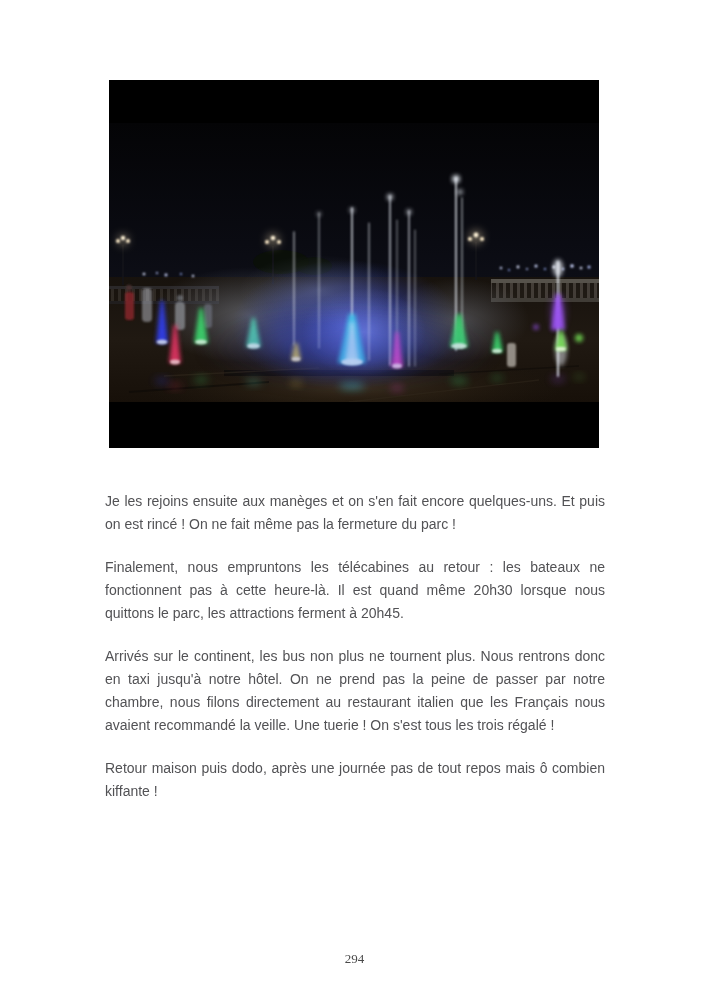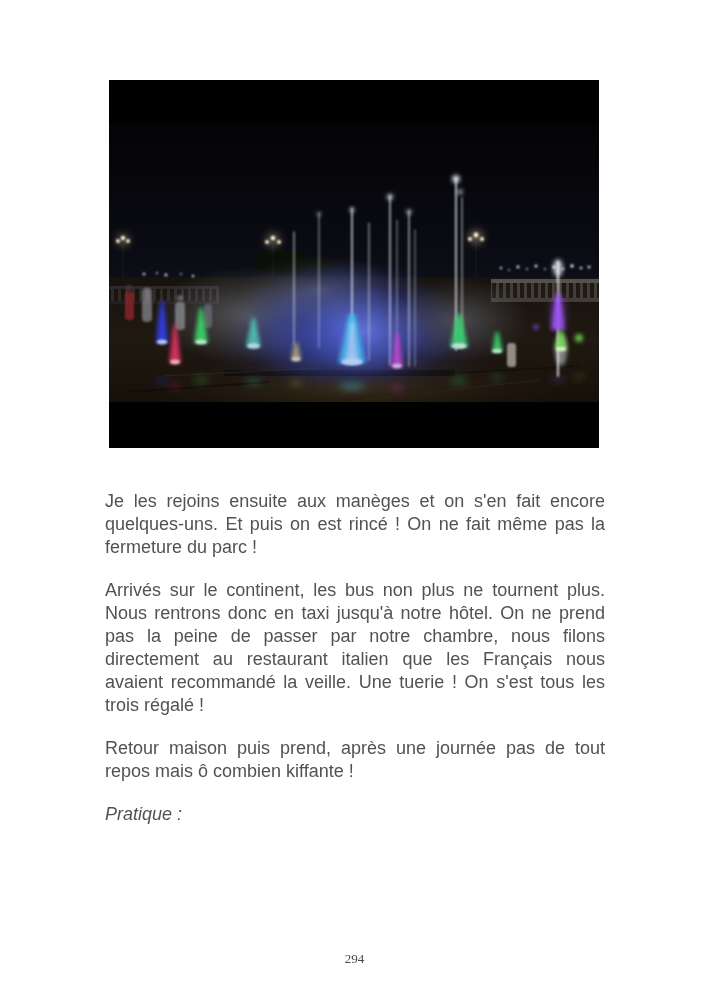--- a/index.html
+++ b/index.html
@@ -7,21 +7,21 @@
     position:relative; width:709px; height:992px; background:#ffffff;
     font-family:"Liberation Sans", sans-serif; overflow:hidden;
   }
   .photo-frame {
     position:absolute; left:109px; top:80px; width:490px; height:368px;
     background:#000;
   }
   .photo-frame svg { display:block; width:490px; height:368px; }
   .text-col {
     position:absolute; left:105px; top:490px; width:500px;
-    color:#525255; font-size:18px; line-height:23px;
+    color:#525255; font-size:14px; line-height:23px;
   }
   .text-col p {
     margin:0 0 20px 0; text-align:justify; text-justify:inter-word;
   }
   .text-col p.italic { font-style:italic; text-align:left; }
   .page-number {
     position:absolute; left:0; top:951px; width:709px; text-align:center;
     font-family:"Liberation Serif", serif; font-size:13px; color:#4a4a4a;
   }
 </style>
@@ -251,19 +251,19 @@
 
       <ellipse cx="240" cy="268" rx="150" ry="38" fill="url(#mistB)" opacity="0.5" filter="url(#b9)"></ellipse>
 
       <rect x="0" y="0" width="490" height="43" fill="#000000"></rect>
       <rect x="0" y="322" width="490" height="46" fill="#000000"></rect>
     </svg>
   </div>
 
   <div class="text-col">
     <p>Je les rejoins ensuite aux manèges et on s'en fait encore quelques-uns. Et puis on est rincé ! On ne fait même pas la fermeture du parc !</p>
+    <p>Finalement, nous empruntons les télécabines au retour : les bateaux ne fonctionnent pas à cette heure-là. Il est quand même 20h30 lorsque nous quittons le parc, les attractions ferment à 20h45.</p>
     <p>Arrivés sur le continent, les bus non plus ne tournent plus. Nous rentrons donc en taxi jusqu'à notre hôtel. On ne prend pas la peine de passer par notre chambre, nous filons directement au restaurant italien que les Français nous avaient recommandé la veille. Une tuerie ! On s'est tous les trois régalé !</p>
-    <p>Retour maison puis prend, après une journée pas de tout repos mais ô combien kiffante !</p>
-    <p class="italic">Pratique :</p>
+    <p>Retour maison puis dodo, après une journée pas de tout repos mais ô combien kiffante !</p>
   </div>
 
   <div class="page-number">294</div>
 </div>
 
 </body></html>

